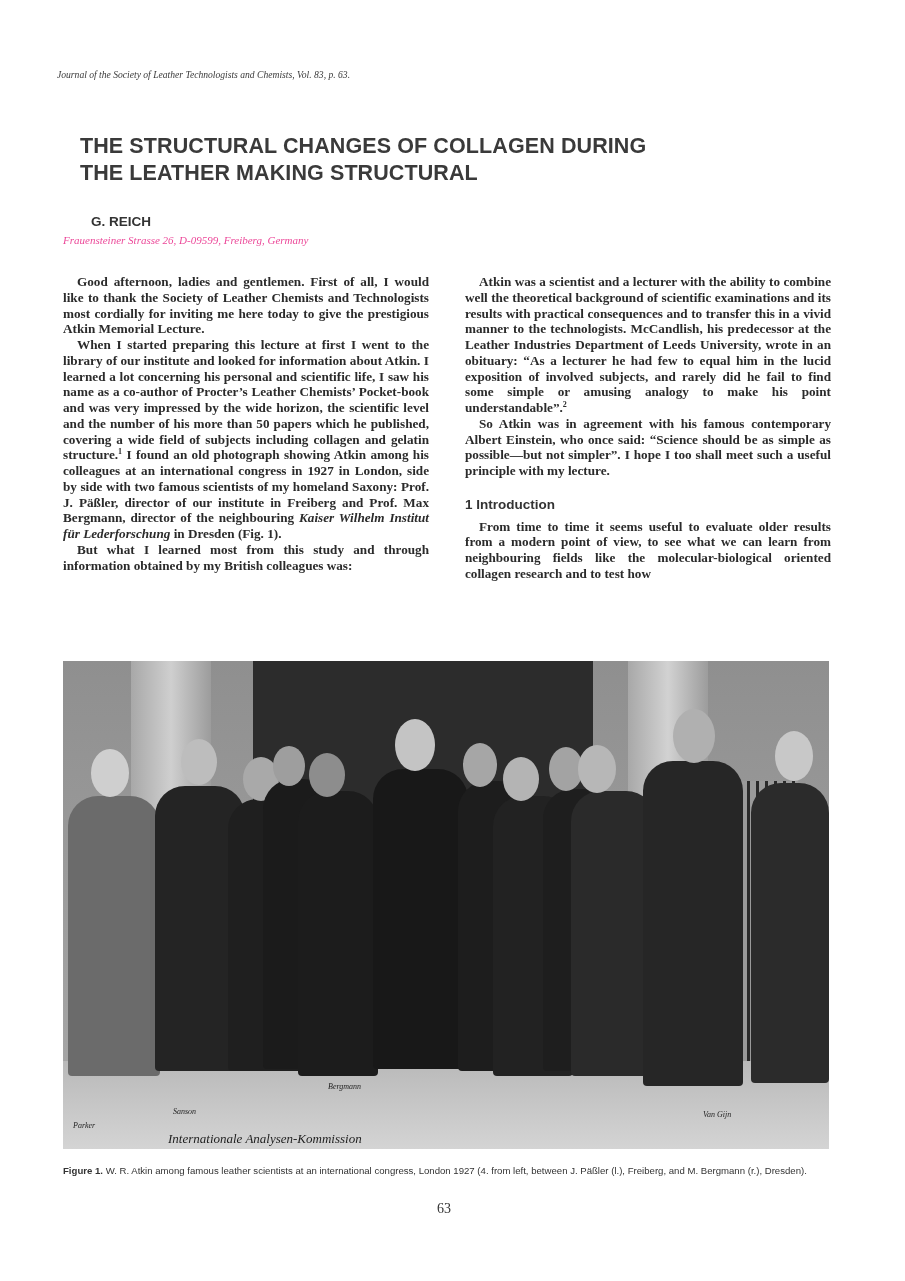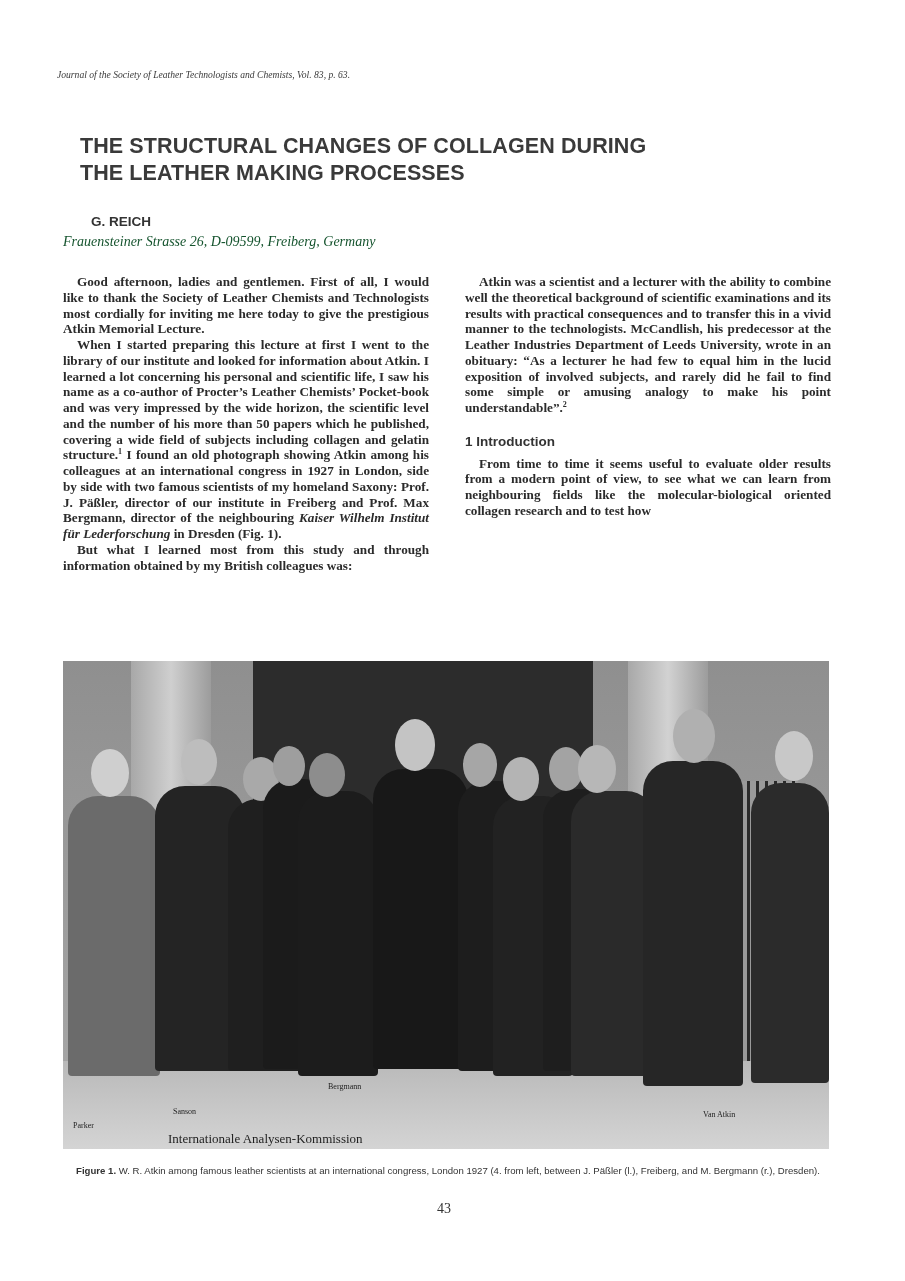--- a/index.html
+++ b/index.html
@@ -13,77 +13,78 @@
       font-family: "Liberation Sans", sans-serif; font-weight: bold; font-size: 21.5px;
       line-height: 27px; color: #3a3a3a; letter-spacing: 0.1px;
     }
     .title span { display: block; white-space: nowrap; }
     .author {
       position: absolute; left: 63px; top: 214px;
       font-family: "Liberation Sans", sans-serif; font-weight: bold; font-size: 13.5px; color: #333; margin-left: 28px;
     }
     .affiliation {
       position: absolute; left: 63px; top: 234px;
-      font-family: "Liberation Serif", serif; font-style: italic; font-size: 14px; color: #14532d;
+      font-family: "Liberation Serif", serif; font-style: italic; font-size: 11px; color: #ec4899;
     }
     .col {
       position: absolute; top: 274px; width: 366px;
       font-family: "Liberation Serif", serif; font-size: 13.2px; line-height: 15.75px; color: #2b2b2b;
       text-align: justify; hyphens: manual;
     }
     .col-left { left: 63px; }
     .col-right { left: 465px; }
     .col p { margin: 0; text-indent: 14px; font-weight: bold; }
     .col sup { font-size: 8px; line-height: 0; vertical-align: 5px; }
     .section-heading {
       font-family: "Liberation Sans", sans-serif; font-weight: bold; font-size: 13.5px;
       margin: 18px 0 6px 0; color: #333; text-indent: 0;
     }
     .figure {
       position: absolute; left: 63px; top: 661px; width: 766px; height: 488px;
       overflow: hidden; background: #9a9a9a;
     }
     .caption {
       position: absolute; left: 63px; top: 1164px; width: 770px;
-      font-family: "Liberation Sans", sans-serif; font-size: 9.6px; line-height: 13.5px; color: #333; text-align: center;
+      font-family: "Liberation Sans", sans-serif; font-size: 9.6px; line-height: 13.5px; color: #333;
     }
     .caption b { font-weight: bold; }
     .page-number {
       position: absolute; left: 437px; top: 1201px;
       font-family: "Liberation Serif", serif; font-size: 14px; color: #333;
     }
     
     .ph { position: absolute; }
     .hw {
-      position: absolute; font-family: "Liberation Serif", serif; 
+      position: absolute; font-family: "Liberation Serif", serif; font-style: italic;
       font-size: 8px; color: #1e1e1e; white-space: nowrap;
     }
     .hw-big { font-size: 13px; }
   </style>
 </head>
 <body>
 
 <div class="running-head">Journal of the Society of Leather Technologists and Chemists, Vol. 83, p. 63.</div>
 
 <h1 class="title">
   <span>THE STRUCTURAL CHANGES OF COLLAGEN DURING</span>
-  <span>THE LEATHER MAKING PROCESSES</span>
+  <span>THE LEATHER MAKING STRUCTURAL</span>
 </h1>
 
 <div class="author">G. REICH</div>
 <div class="affiliation">Frauensteiner Strasse 26, D-09599, Freiberg, Germany</div>
 
 <div class="col col-left">
   <p>Good afternoon, ladies and gentlemen. First of all, I would like to thank the Society of Leather Chemists and Technologists most cordially for inviting me here today to give the prestigious Atkin Memorial Lecture.</p>
   <p><span>When I started preparing this lecture at first I went to the library of our institute and looked for information about Atkin. I learned a lot concerning his personal and scientific life, I saw his name as a co-author of Procter’s Leather Chemists’ Pocket-book and was very impressed by the wide horizon, the scientific level and the number of his more than 50 papers which he published, covering a wide field of subjects including collagen and gelatin structure.</span><sup>1</sup><span> I found an old photograph showing Atkin among his colleagues at an international congress in 1927 in London, side by side with two famous scientists of my homeland Saxony: Prof. J. Päßler, director of our institute in Freiberg and Prof. Max Bergmann, director of the neighbouring </span><i>Kaiser Wilhelm Institut für Lederforschung</i><span> in Dresden (Fig. 1).</span></p>
   <p>But what I learned most from this study and through information obtained by my British colleagues was:</p>
 </div>
 
 <div class="col col-right">
   <p><span>Atkin was a scientist and a lecturer with the ability to combine well the theoretical background of scientific examinations and its results with practical consequences and to transfer this in a vivid manner to the technol­ogists. McCandlish, his predecessor at the Leather Industries Department of Leeds University, wrote in an obituary: “As a lecturer he had few to equal him in the lucid exposition of involved subjects, and rarely did he fail to find some simple or amusing analogy to make his point understandable”.</span><sup>2</sup></p>
+  <p>So Atkin was in agreement with his famous contem­porary Albert Einstein, who once said: “Science should be as simple as possible—but not simpler”. I hope I too shall meet such a useful principle with my lecture.</p>
   <div class="section-heading">1  Introduction</div>
   <p>From time to time it seems useful to evaluate older results from a modern point of view, to see what we can learn from neighbouring fields like the molecular-biological oriented collagen research and to test how</p>
 </div>
 
 <div class="figure">
 
   <div class="ph" style="left:0;top:0;width:766px;height:488px;background:linear-gradient(#8f8f8f,#a9a9a9);"></div>
   <div class="ph" style="left:190px;top:0;width:340px;height:400px;background:#2c2c2c;"></div>
   <div class="ph" style="left:68px;top:0;width:80px;height:420px;background:linear-gradient(90deg,#a8a8a8,#cfcfcf,#9c9c9c);"></div>
   <div class="ph" style="left:565px;top:0;width:80px;height:420px;background:linear-gradient(90deg,#a8a8a8,#d2d2d2,#9c9c9c);"></div>
@@ -122,19 +123,19 @@
 
   <div class="ph" style="left:580px;top:100px;width:100px;height:325px;background:#262626;border-radius:30px 30px 4px 4px;"></div>
   <div class="ph" style="left:610px;top:48px;width:42px;height:54px;background:#b0b0b0;border-radius:50%;"></div>
 
   <div class="ph" style="left:688px;top:122px;width:78px;height:300px;background:#2b2b2b;border-radius:30px 30px 4px 4px;"></div>
   <div class="ph" style="left:712px;top:70px;width:38px;height:50px;background:#c8c8c8;border-radius:50%;"></div>
 
   <div class="hw" style="left:10px;top:460px;">Parker</div>
   <div class="hw" style="left:110px;top:446px;">Sanson</div>
   <div class="hw" style="left:265px;top:421px;">Bergmann</div>
-  <div class="hw" style="left:640px;top:449px;">Van Atkin</div>
+  <div class="hw" style="left:640px;top:449px;">Van Gijn</div>
   <div class="hw hw-big" style="left:105px;top:470px;">Internationale Analysen-Kommission</div>
 </div>
 
 <div class="caption"><b>Figure 1.</b><span> W. R. Atkin among famous leather scientists at an international congress, London 1927 (4. from left, between J. Päßler (l.), Freiberg, and M. Bergmann (r.), Dresden).</span></div>
 
-<div class="page-number">43</div>
+<div class="page-number">63</div>
 
 </body></html>

